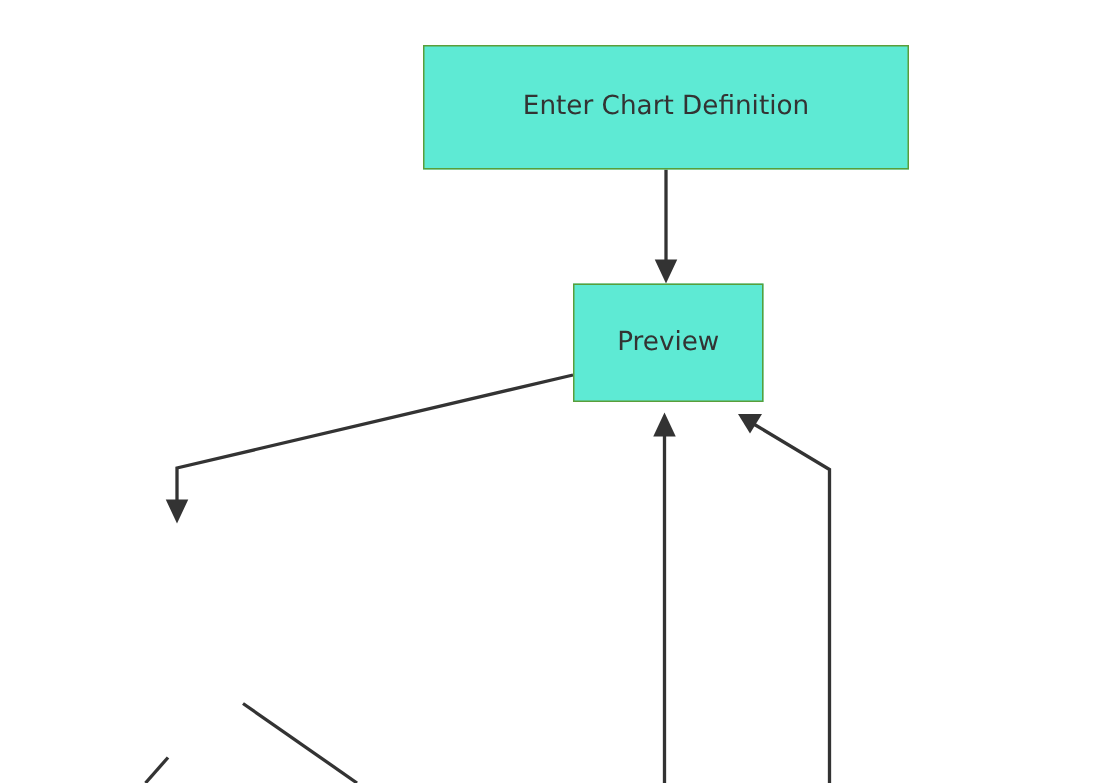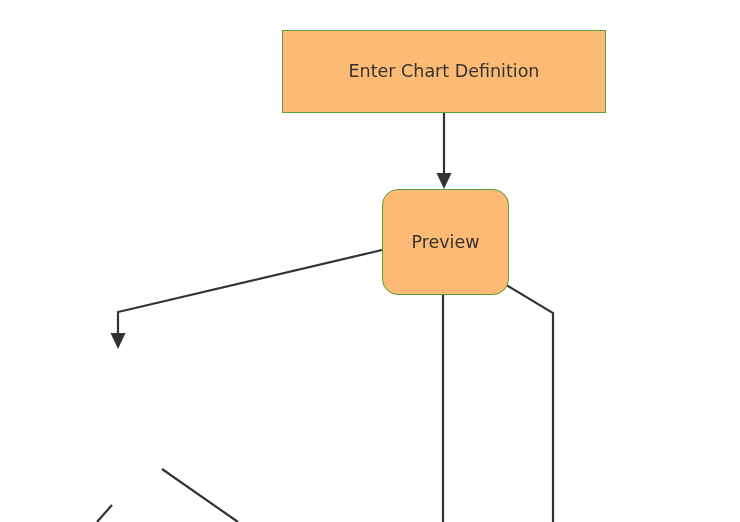--- a/index.html
+++ b/index.html
@@ -21,21 +21,21 @@
   #edge-layer {
     position: absolute;
     left: 0;
     top: 0;
     width: 740px;
     height: 522px;
   }
   .node {
     position: absolute;
     box-sizing: border-box;
-    background: #fdba74;
+    background: #5eead4;
     border: 1.6px solid #5a9e3a;
     display: flex;
     align-items: center;
     justify-content: center;
     color: #333333;
     font-size: 17.5px;
     line-height: 1.2;
     white-space: nowrap;
     z-index: 3;
   }
@@ -43,22 +43,22 @@
     left: 282px;
     top: 30px;
     width: 324px;
     height: 83px;
     border-radius: 0px;
   }
   .node-round {
     left: 382px;
     top: 189px;
     width: 127px;
-    height: 106px;
-    border-radius: 16px;
+    height: 79px;
+    border-radius: 0;
   }
   .node-diamond-wrap {
     position: absolute;
     left: 40px;
     top: 349px;
     width: 156px;
     height: 160px;
     z-index: 3;
   }
   .node-diamond-wrap svg {

